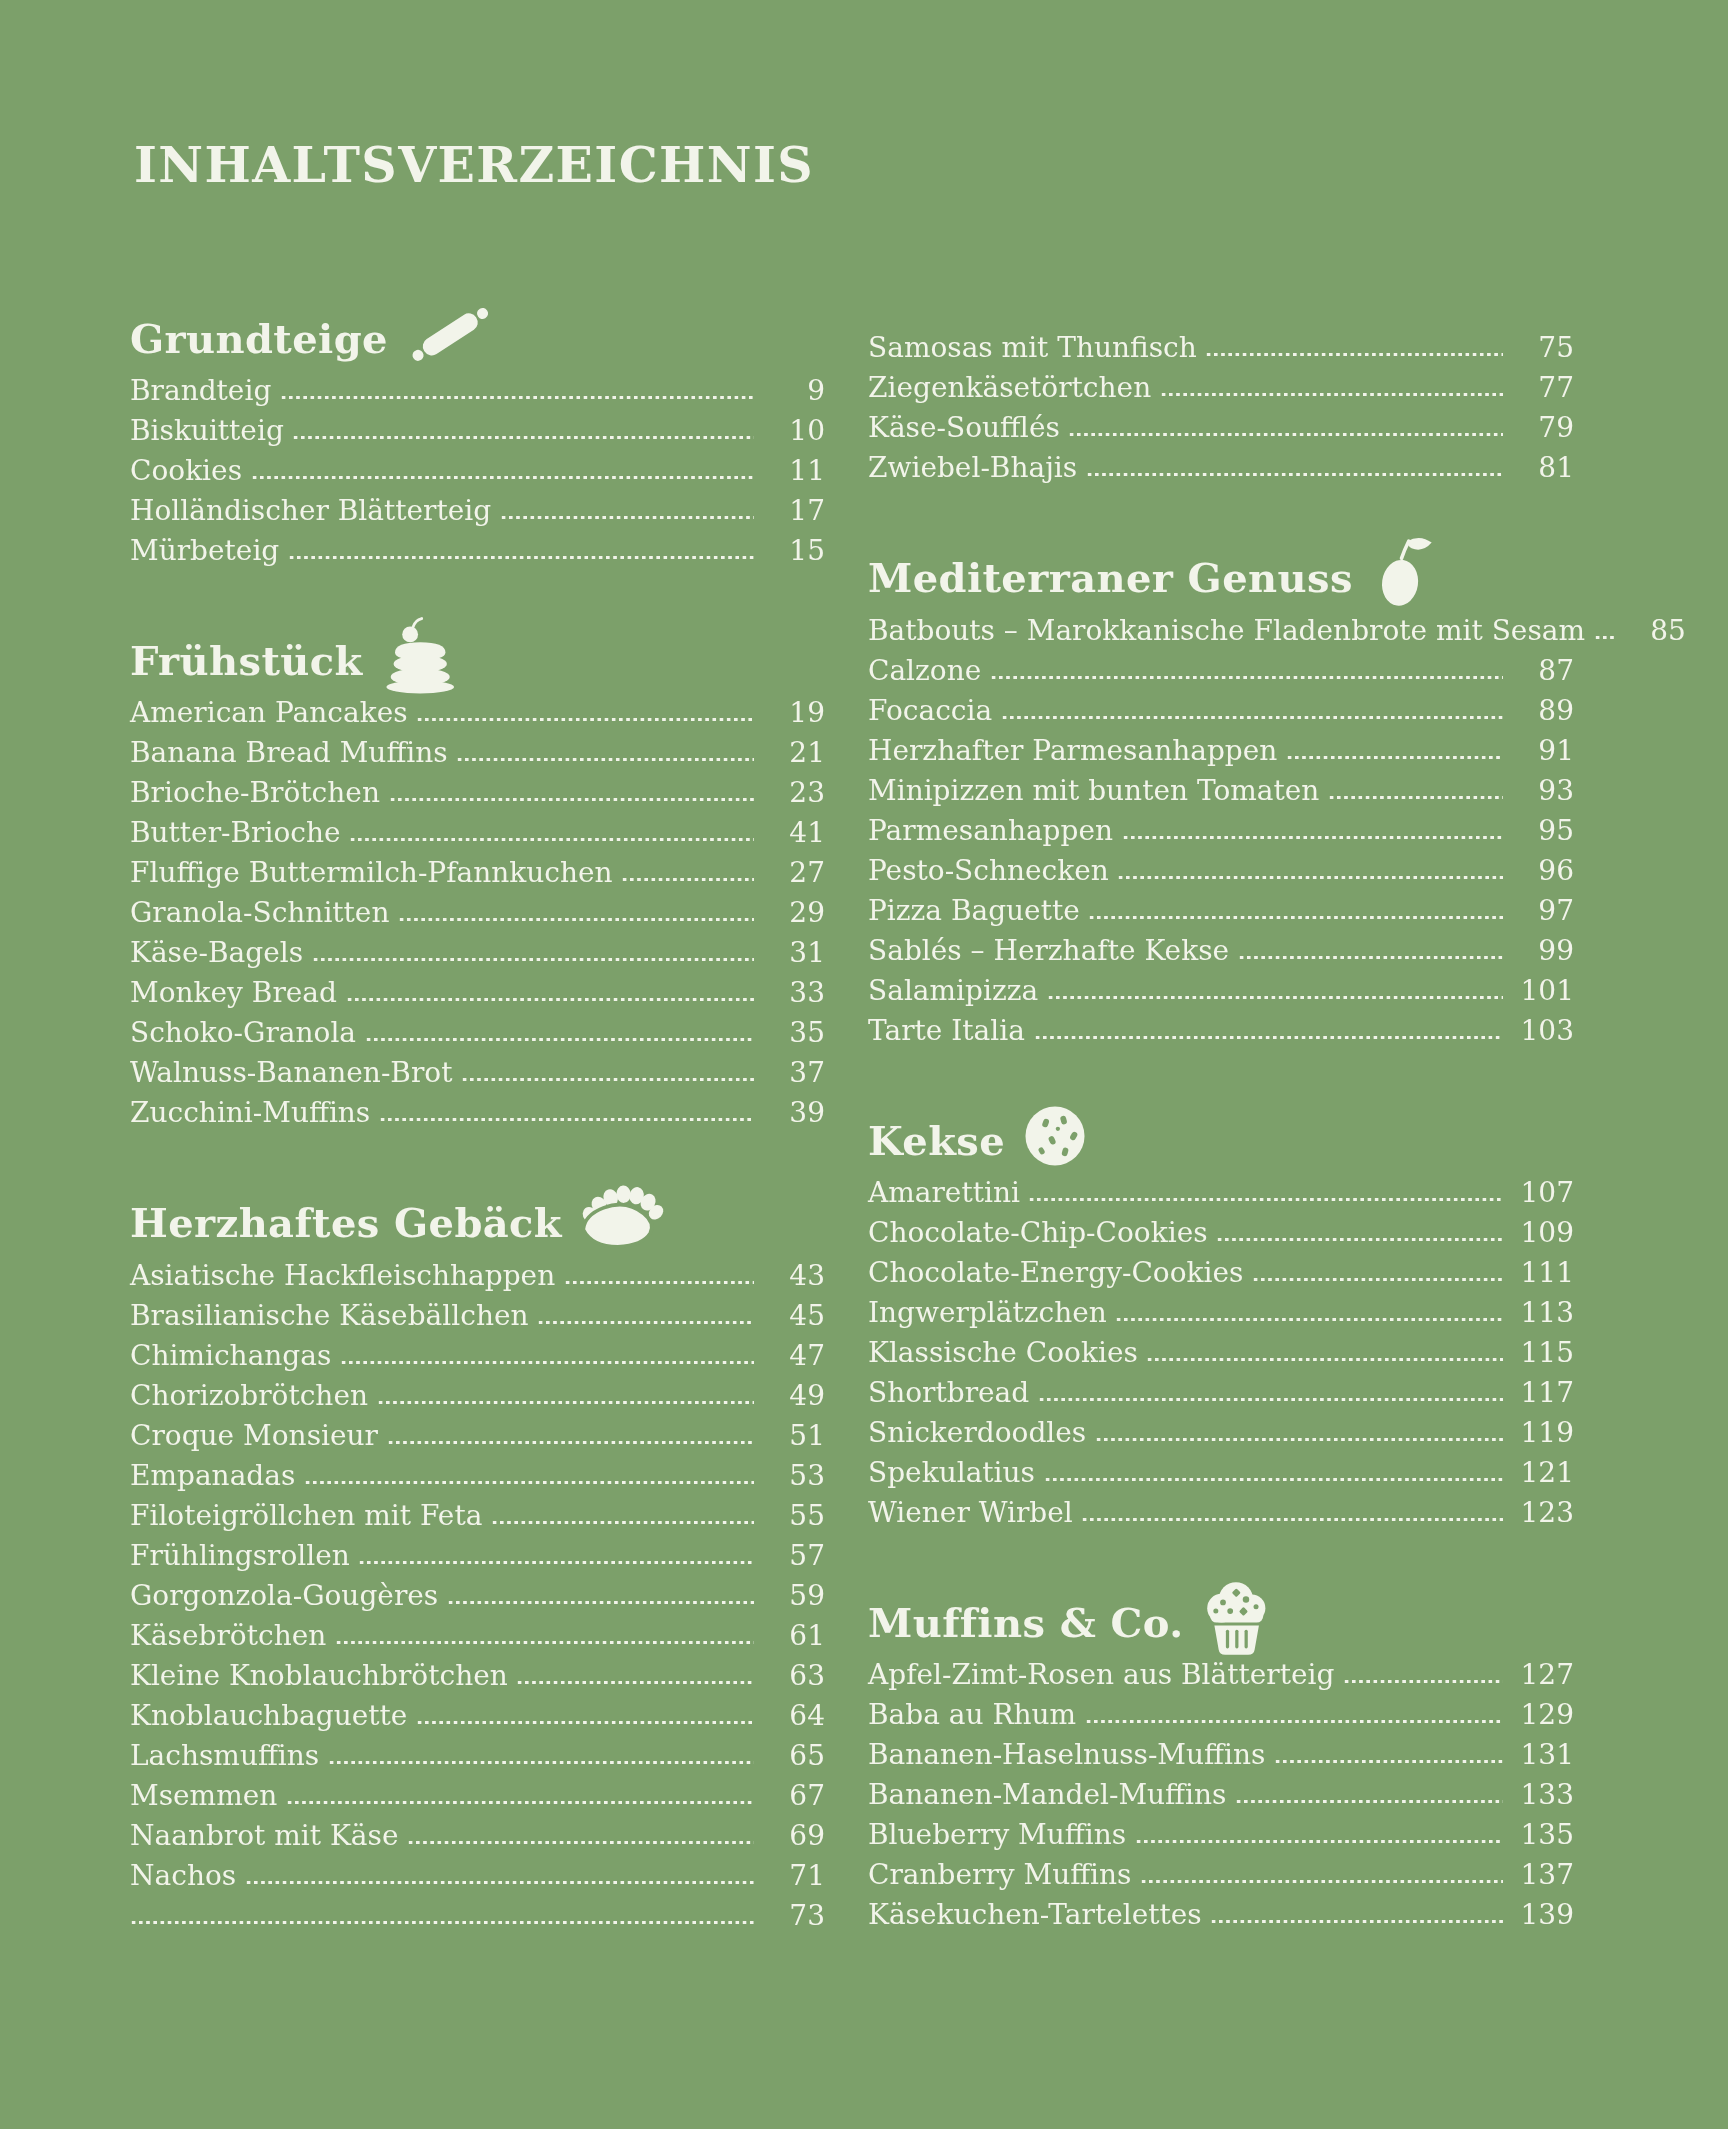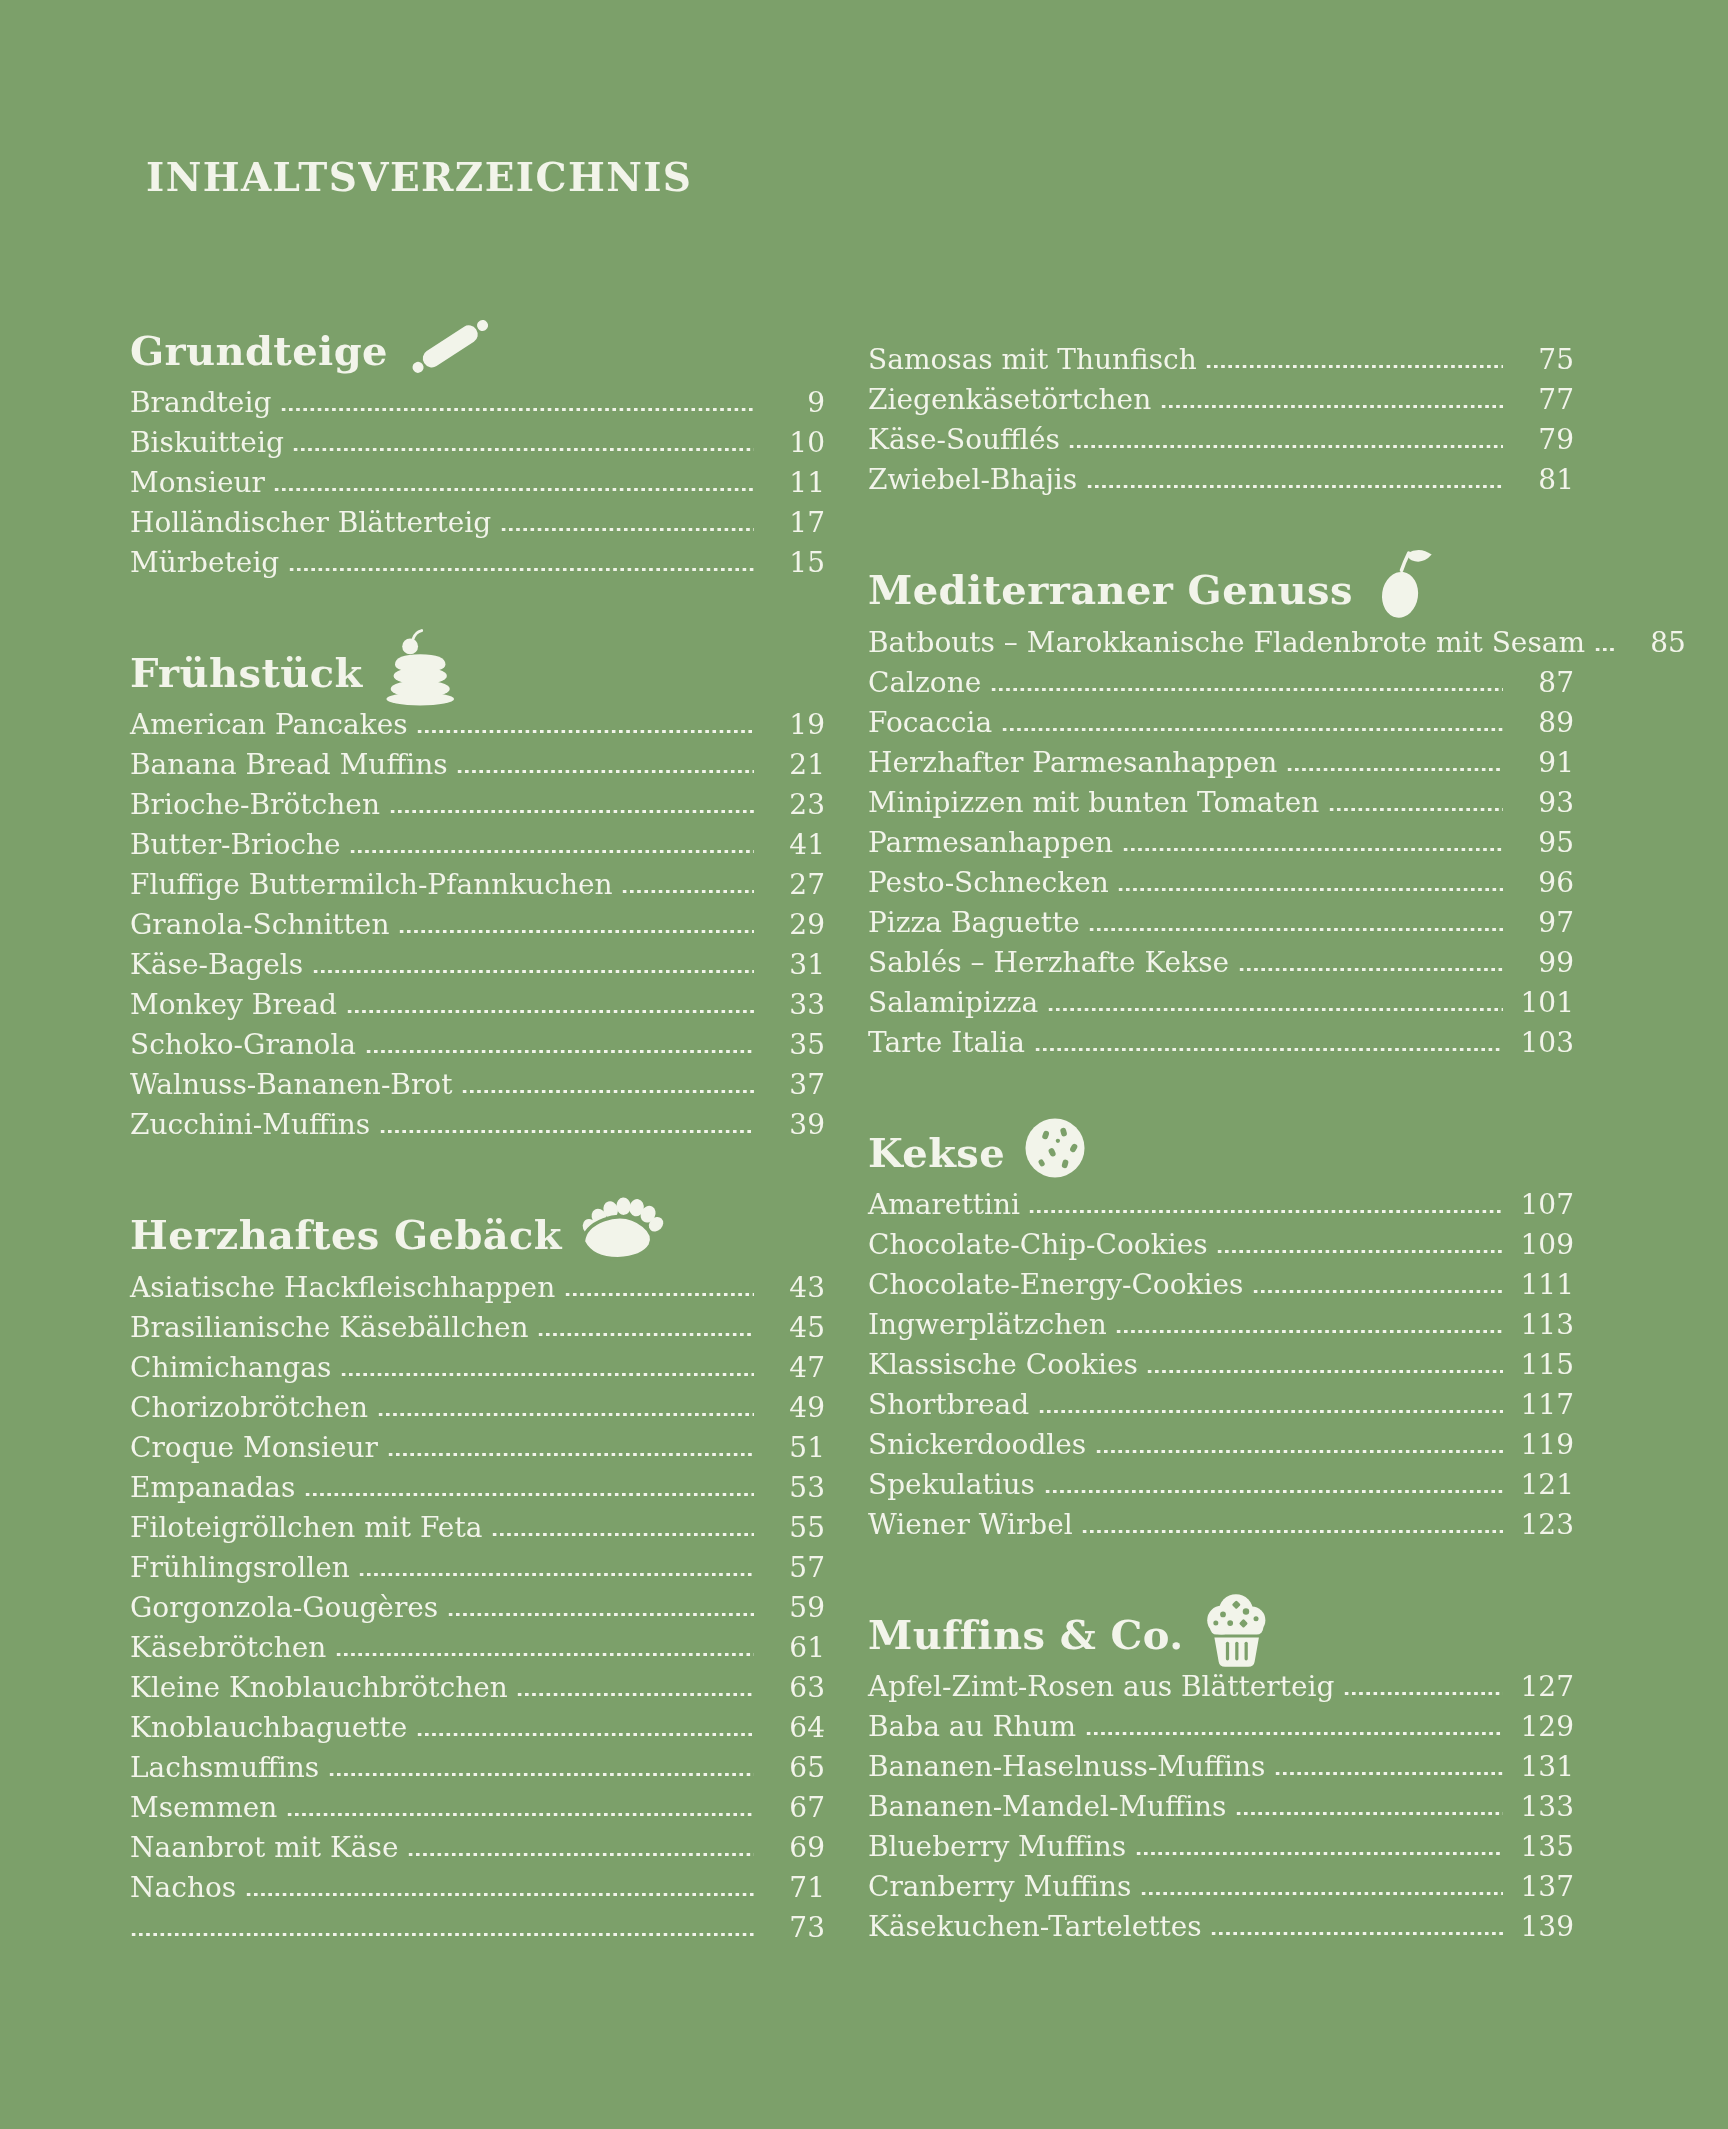--- a/index.html
+++ b/index.html
@@ -13,25 +13,25 @@
     color:var(--fg);
     font-family:"DejaVu Serif","Liberation Serif",serif;
     overflow:hidden;
   }
   .page{
     box-sizing:border-box;
     width:1728px;height:2129px;
     padding:130px 155px 0 130px;
   }
   .page-title{
-    font-size:39px;
+    font-size:49px;
     line-height:62px;
     font-weight:bold;
     letter-spacing:1.4px;
-    margin:16px;
+    margin:4px;
   }
   .columns{
     display:flex;
     gap:43px;
     margin-top:118px;
   }
   .col{min-width:0;}
   .col-left{width:695px;flex:0 0 695px;}
   .col-right{width:706px;flex:0 0 706px;padding-top:14.4px;}
   .toc-section{margin:0;}
@@ -106,21 +106,21 @@
             <span class="entry-label">Brandteig</span>
             <span class="dot-leader"></span>
             <span class="entry-page">9</span>
           </div>
           <div class="toc-row">
             <span class="entry-label">Biskuitteig</span>
             <span class="dot-leader"></span>
             <span class="entry-page">10</span>
           </div>
           <div class="toc-row">
-            <span class="entry-label">Monsieur</span>
+            <span class="entry-label">Cookies</span>
             <span class="dot-leader"></span>
             <span class="entry-page">11</span>
           </div>
           <div class="toc-row">
             <span class="entry-label">Holländischer Blätterteig</span>
             <span class="dot-leader"></span>
             <span class="entry-page">17</span>
           </div>
           <div class="toc-row">
             <span class="entry-label">Mürbeteig</span>

